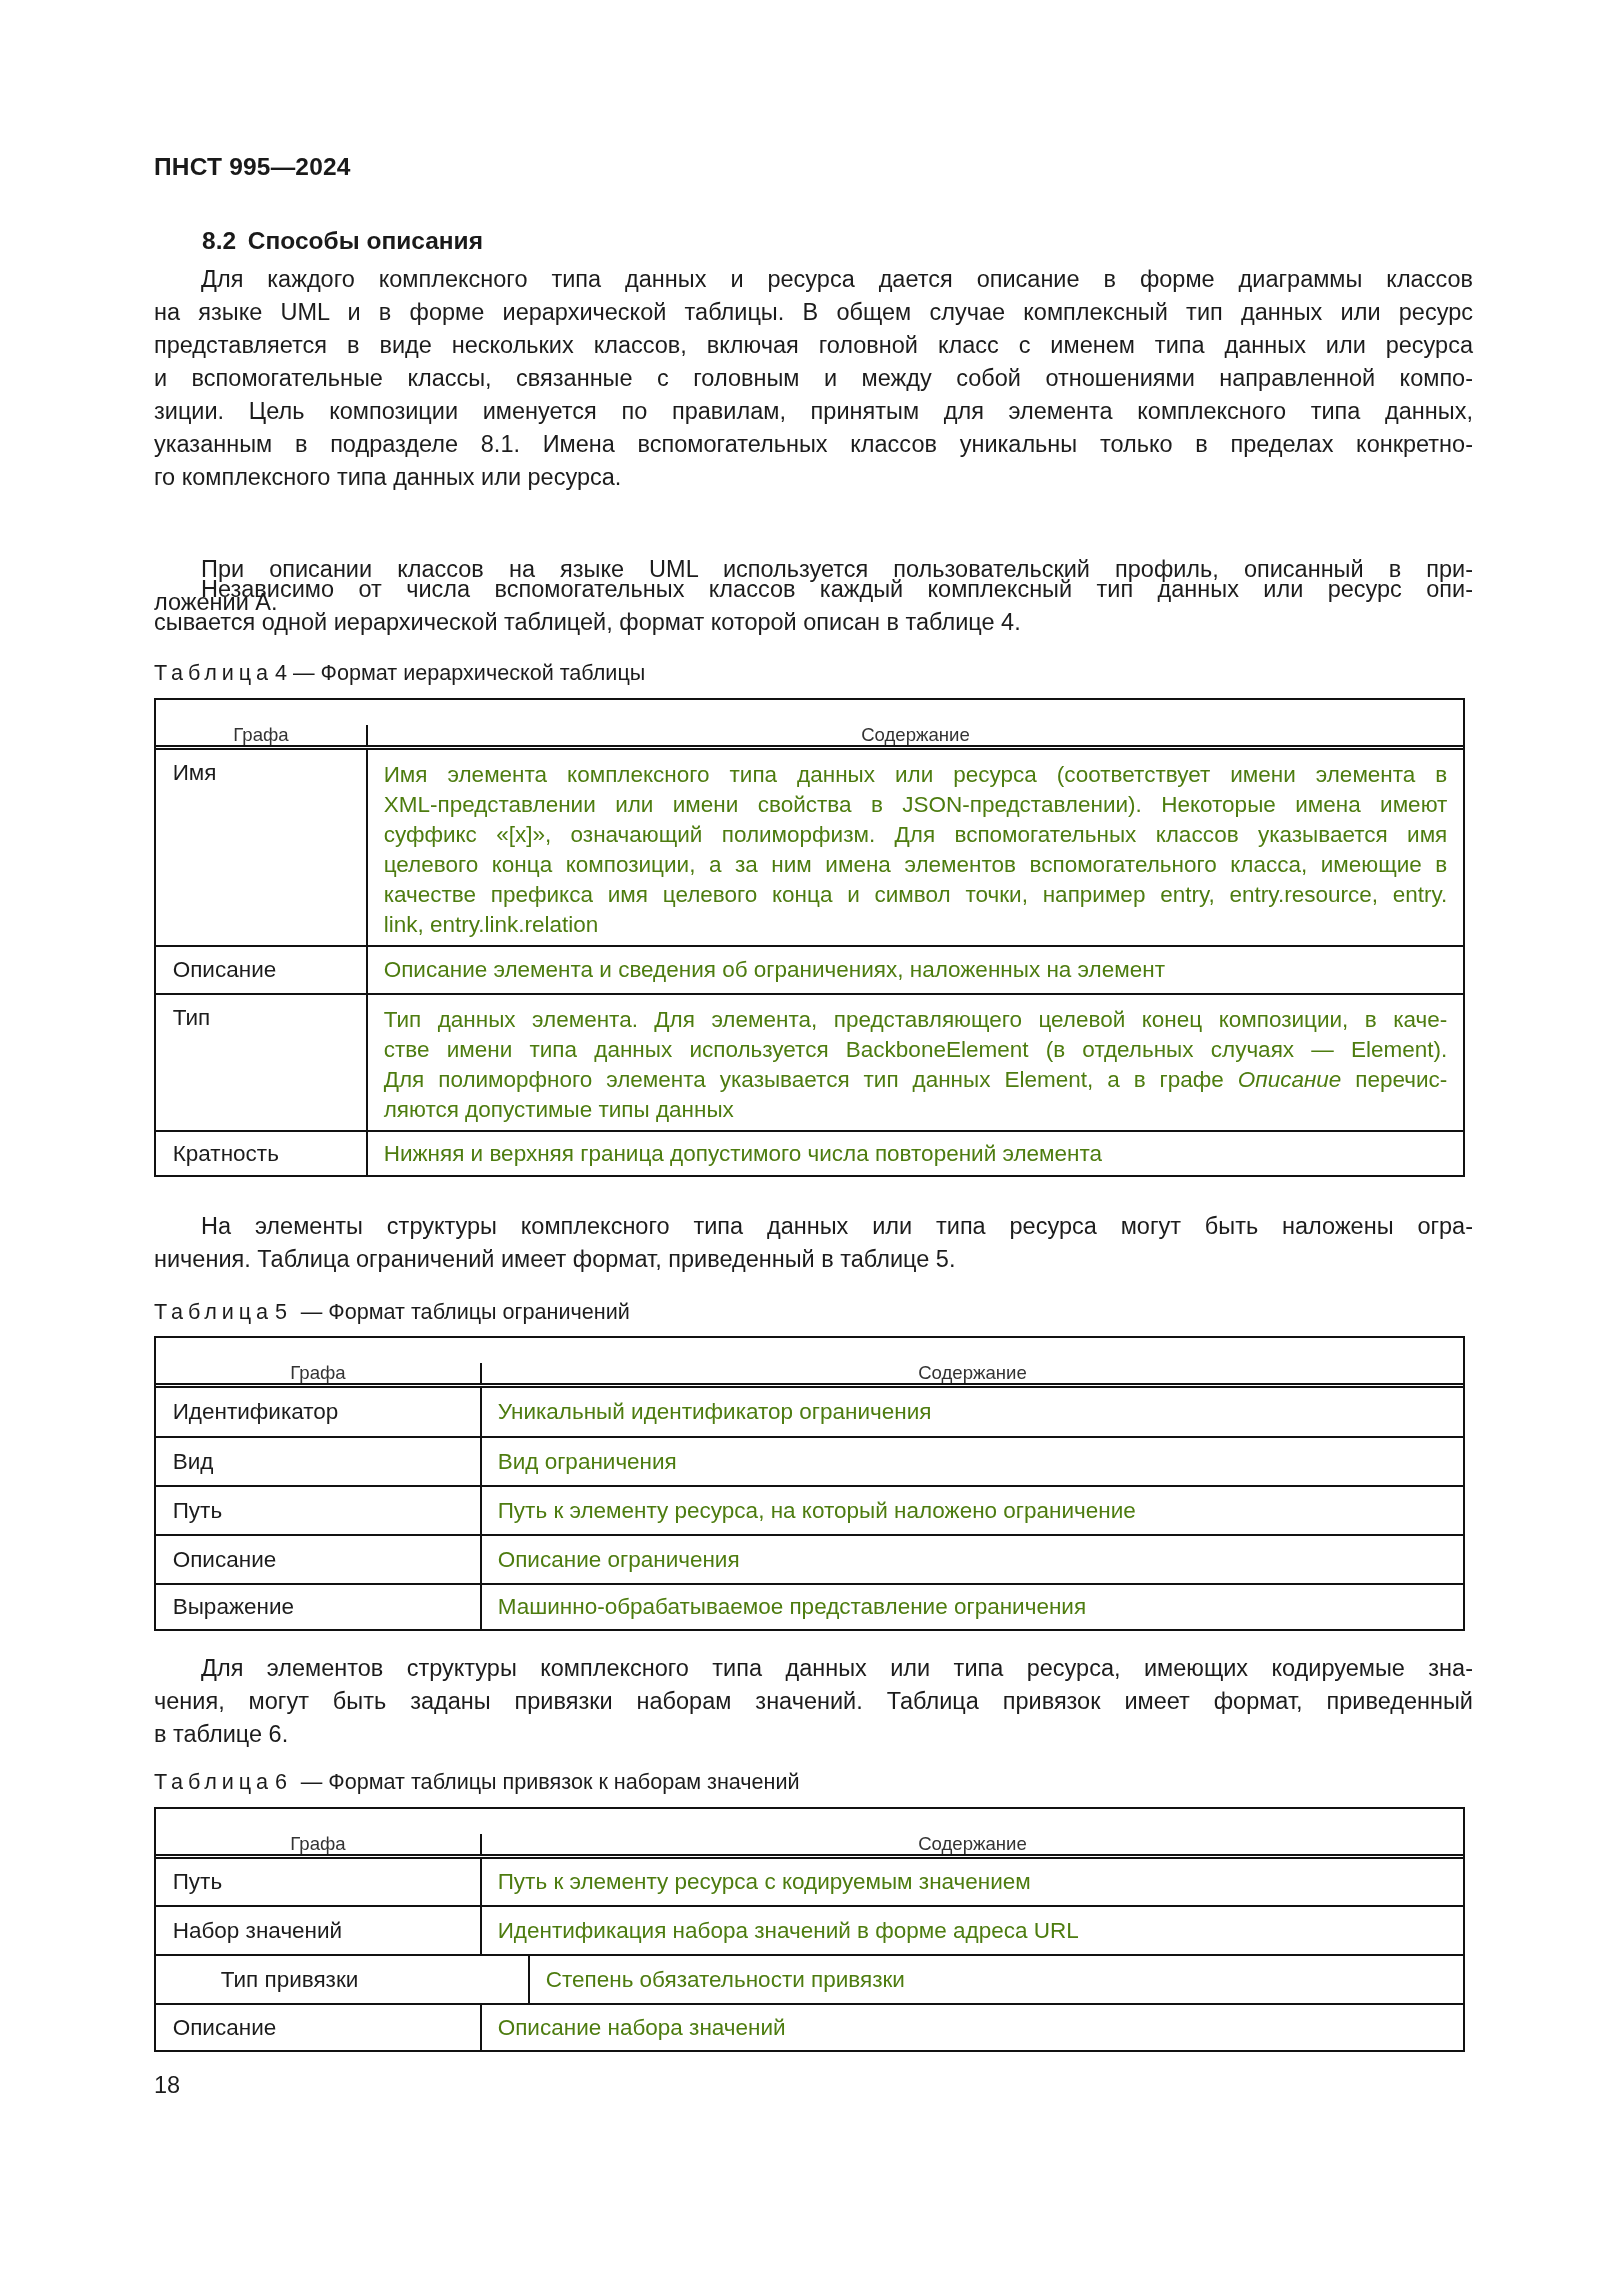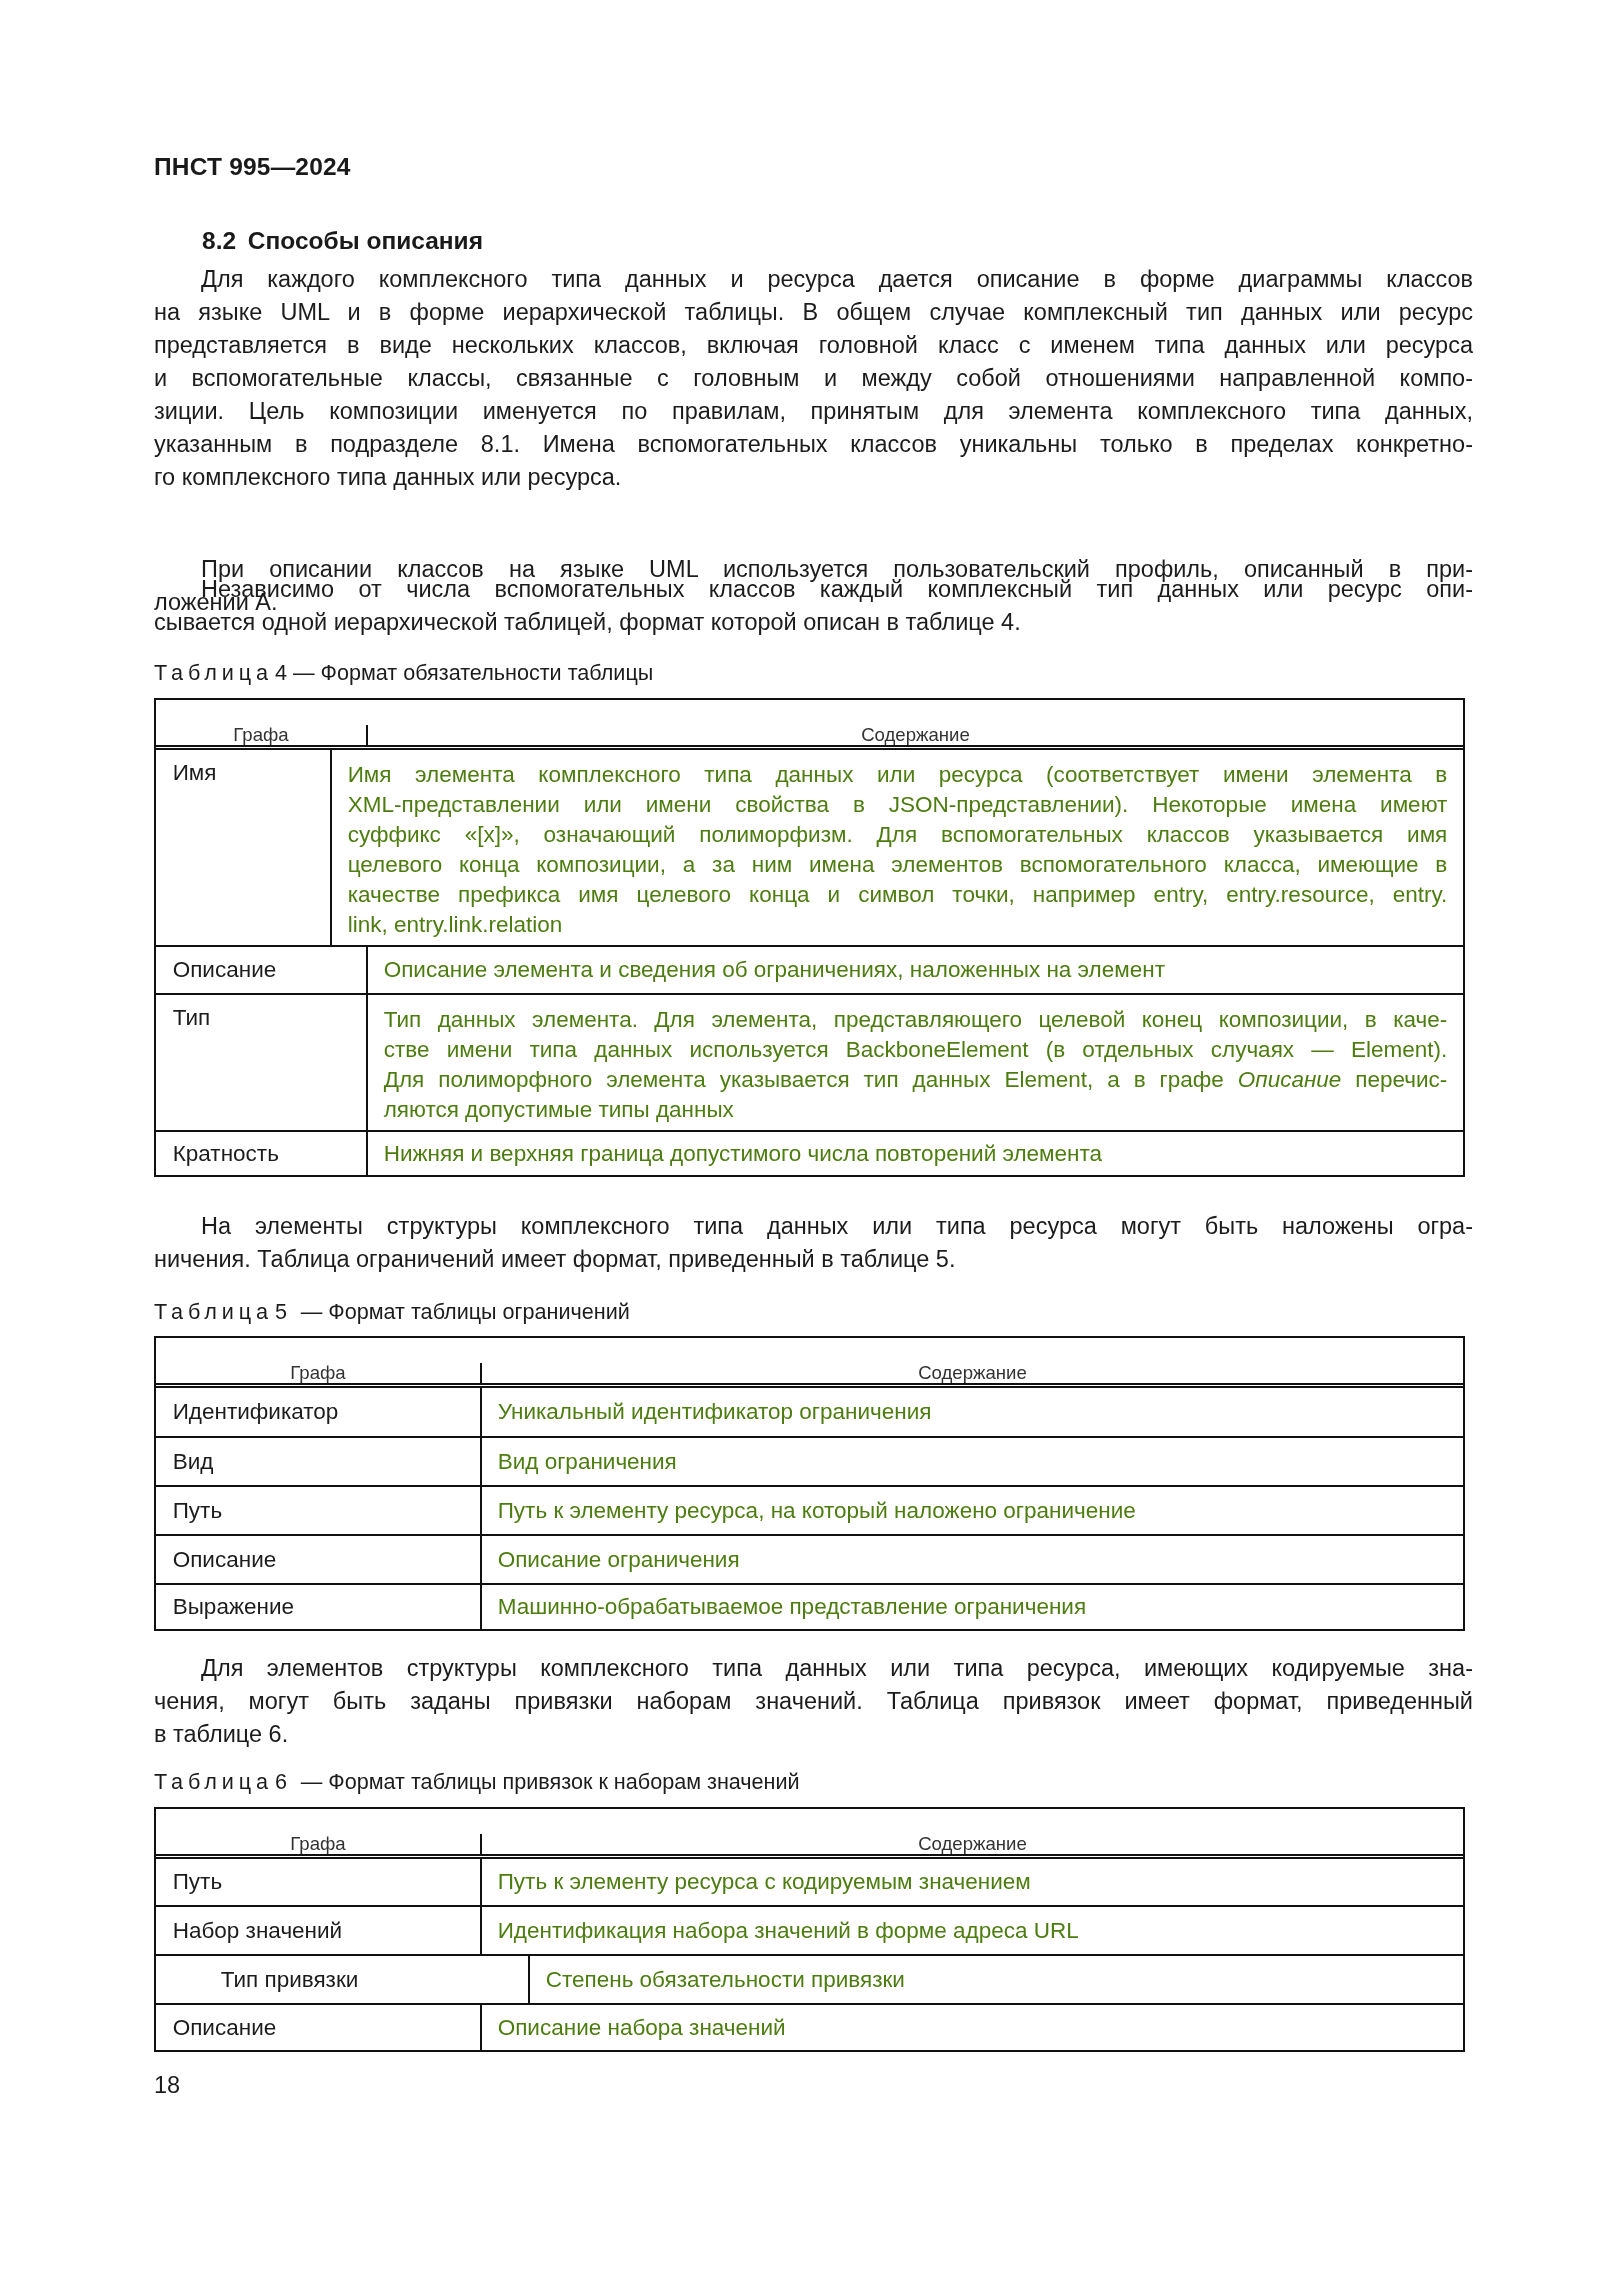--- a/index.html
+++ b/index.html
@@ -54,30 +54,30 @@
   <span class="line indent">При описании классов на языке UML используется пользовательский профиль, описанный в при-</span>
   <span class="line last">ложении А.</span>
 </div>
 
 <div class="para" style="top:573px;">
   <span class="line indent">Независимо от числа вспомогательных классов каждый комплексный тип данных или ресурс опи-</span>
   <span class="line last">сывается одной иерархической таблицей, формат которой описан в таблице 4.</span>
 </div>
 
 <div class="caption" style="top:660px;">
-  <span class="label">Таблица</span><span class="num">4</span><span>— Формат обязательности таблицы</span>
+  <span class="label">Таблица</span><span class="num">4</span><span>— Формат иерархической таблицы</span>
 </div>
 
 <div class="tbl" style="top:698px;">
   <div class="hdr" style="height:50px;">
     <div class="c1" style="width:212px;">Графа</div>
     <div class="c2">Содержание</div>
   </div>
   <div class="row first" style="height:195px;">
-    <div class="c1" style="width:176px;">Имя</div>
+    <div class="c1" style="width:212px;">Имя</div>
     <div class="c2">
       <span class="line">Имя элемента комплексного типа данных или ресурса (соответствует имени элемента в</span>
       <span class="line">XML-представлении или имени свойства в JSON-представлении). Некоторые имена имеют</span>
       <span class="line">суффикс «[x]», означающий полиморфизм. Для вспомогательных классов указывается имя</span>
       <span class="line">целевого конца композиции, а за ним имена элементов вспомогательного класса, имеющие в</span>
       <span class="line">качестве префикса имя целевого конца и символ точки, например entry, entry.resource, entry.</span>
       <span class="line last">link, entry.link.relation</span>
     </div>
   </div>
   <div class="row single" style="height:48px;">

